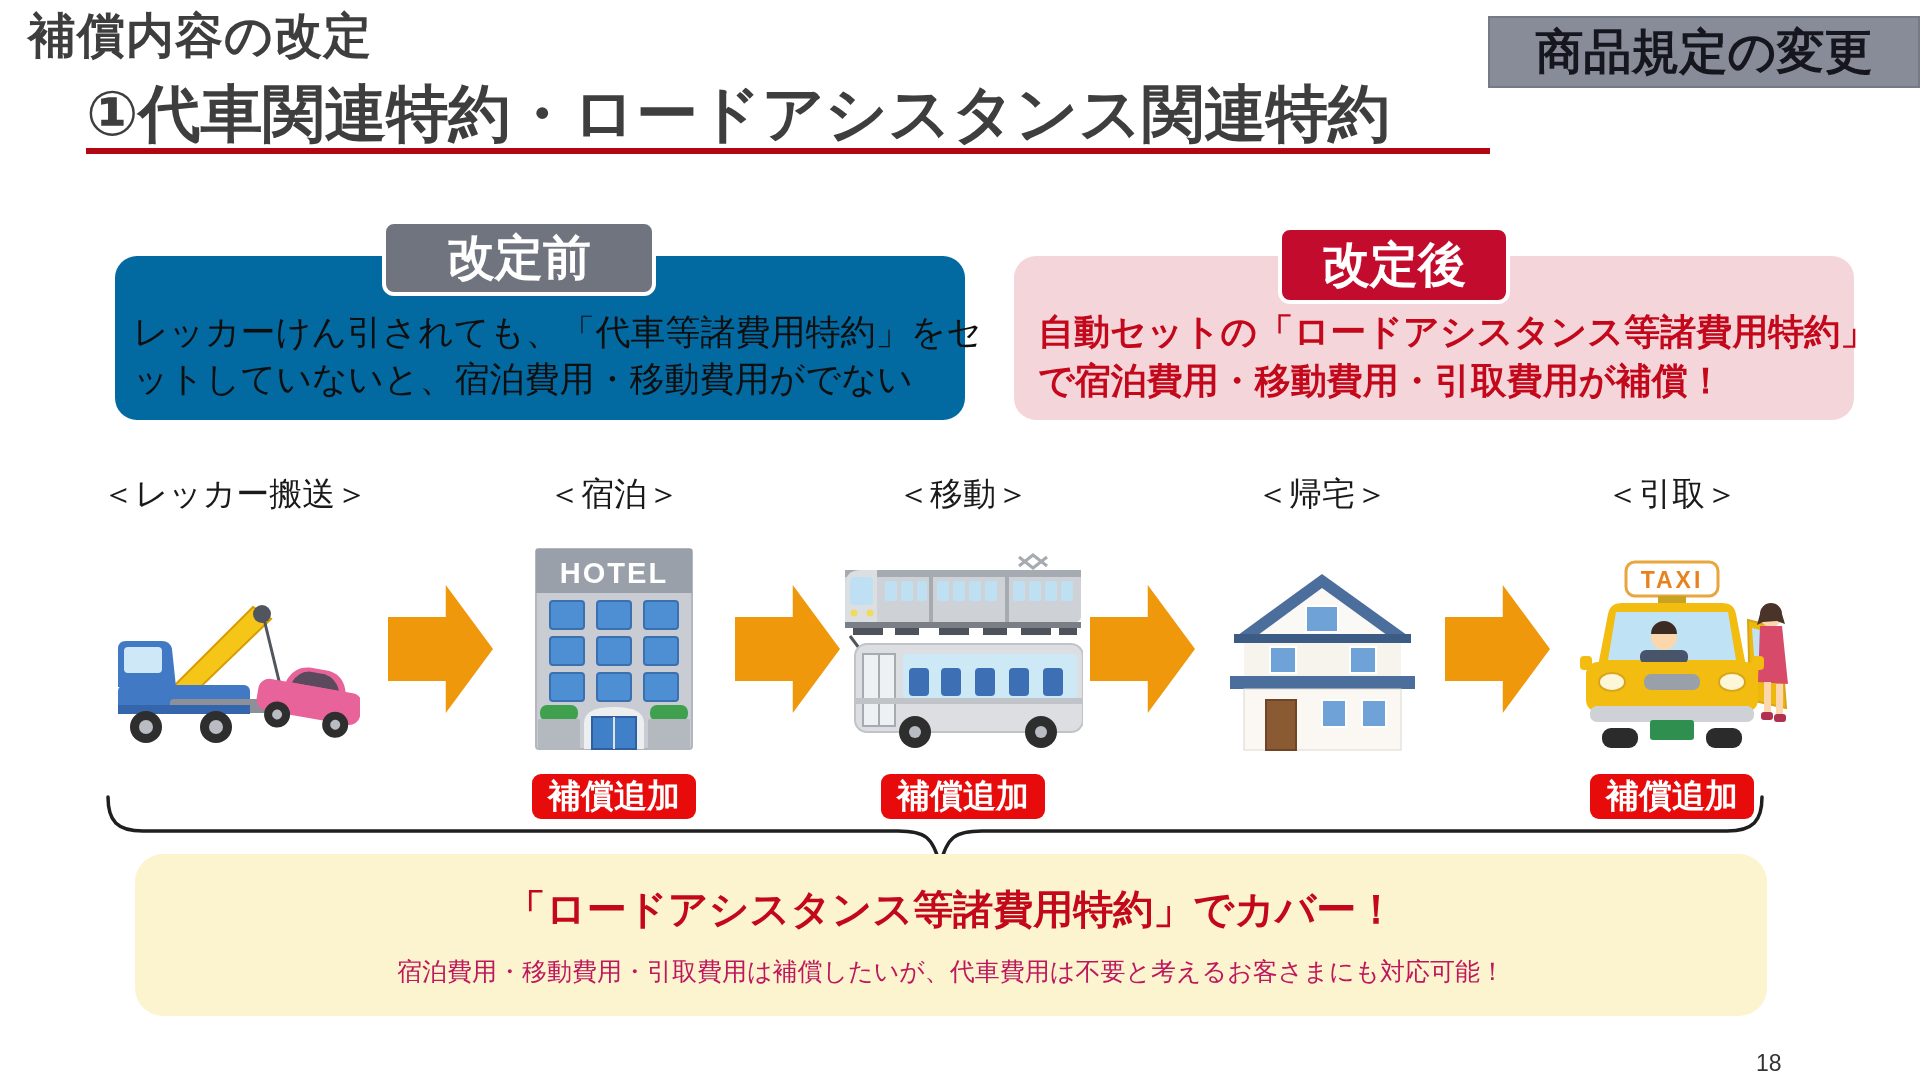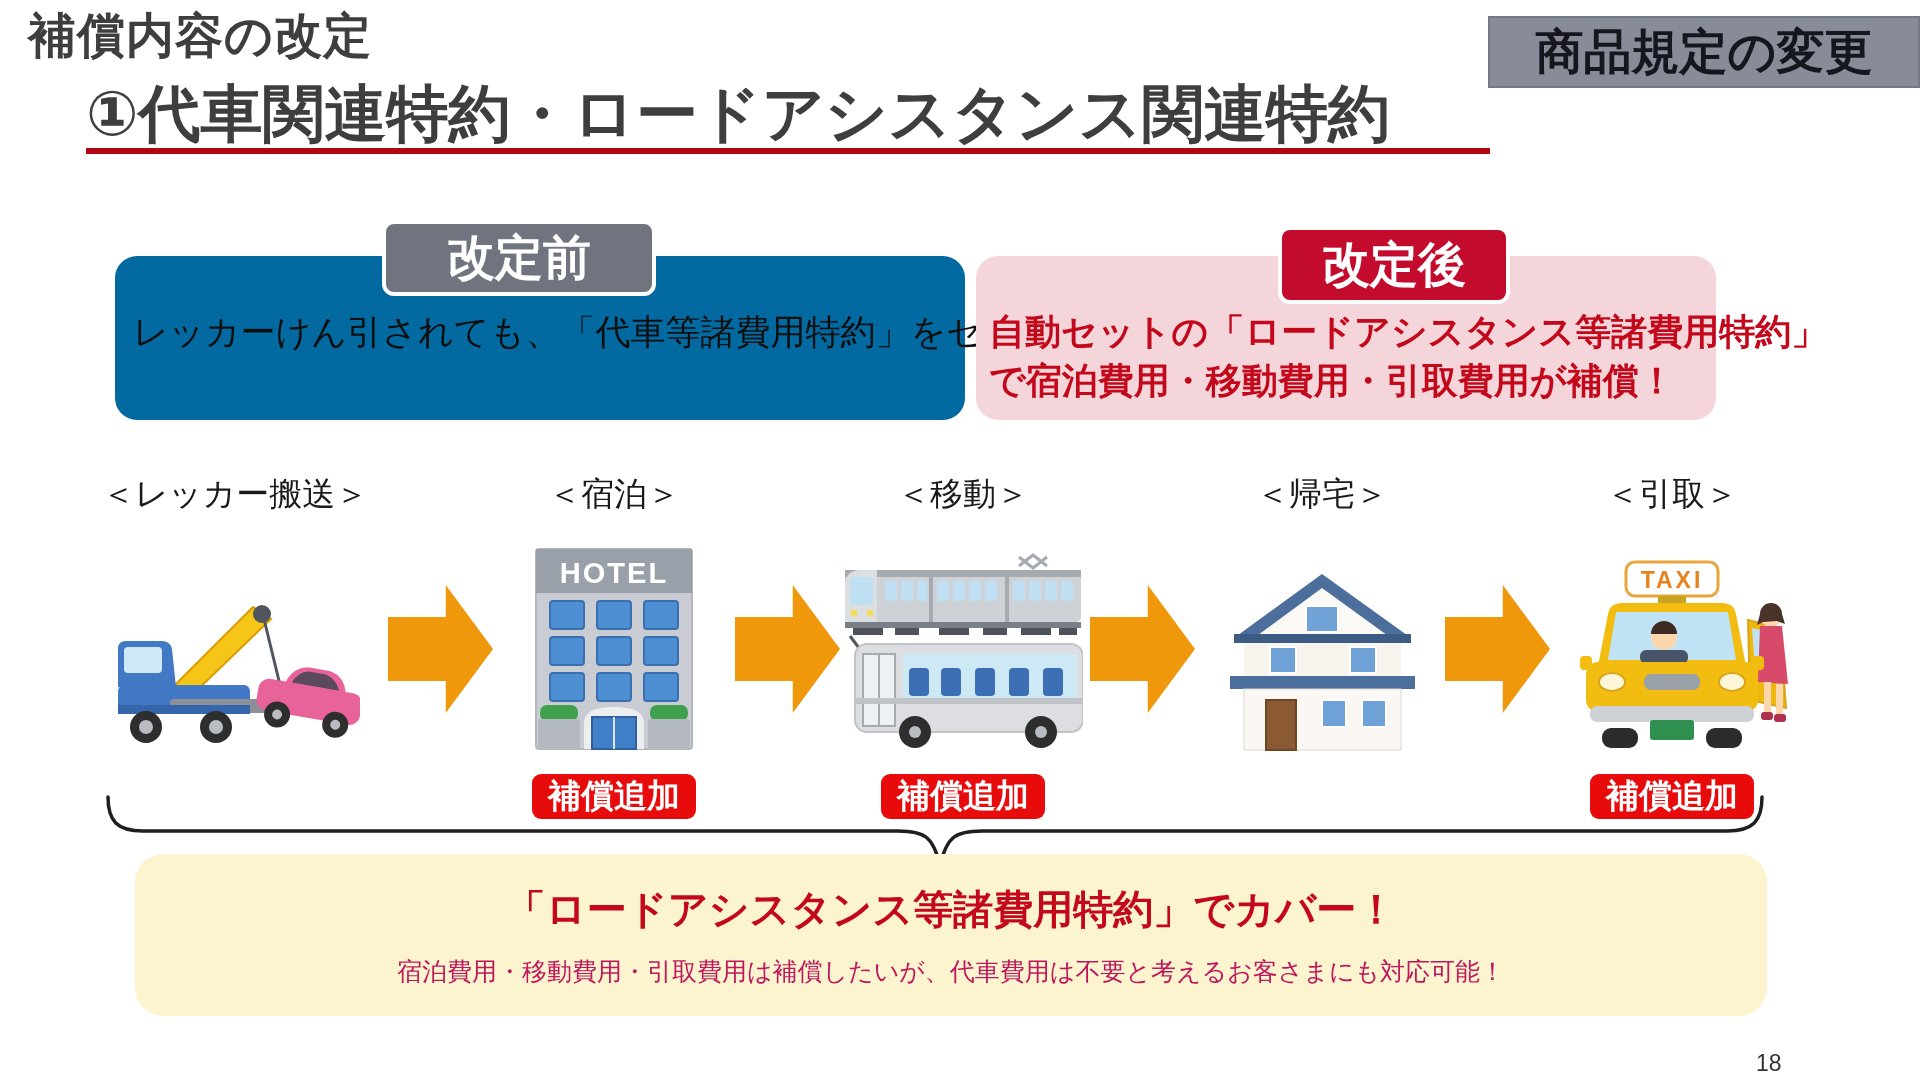--- a/index.html
+++ b/index.html
@@ -12,21 +12,21 @@
   .subtitle{position:absolute;left:86px;top:72px;font-size:62px;font-weight:bold;color:#3e3e3e;white-space:nowrap;}
   .title-underline{position:absolute;left:86px;top:148px;width:1404px;height:6px;background:#b20612;}
   .corner-badge{
     position:absolute;left:1488px;top:16px;width:432px;height:72px;box-sizing:border-box;
     background:#878c98;border:2px solid #757a87;color:#15161e;
     font-size:48px;font-weight:bold;display:flex;align-items:center;justify-content:center;white-space:nowrap;
   }
   
   .body-box{position:absolute;top:256px;height:164px;border-radius:22px;box-sizing:border-box;padding:52px 0 0 18px;}
   .gray-box{left:90px;width:850px;background:#0369a1;margin-left:25px;}
-  .pink-box{left:976px;width:740px;background:#f4d5d9;padding-left:13px;}
+  .pink-box{left:1014px;width:840px;background:#f4d5d9;padding-left:24px;}
   .box-line{font-size:35px;line-height:1.35;font-weight:500;color:#0f0f0f;white-space:nowrap;}
   .pink-box .box-line{font-size:36px;font-weight:bold;color:#c4081c;}
   .tab-label{
     position:absolute;box-sizing:border-box;border:4px solid #ffffff;border-radius:12px;
     color:#ffffff;font-weight:bold;display:flex;align-items:center;justify-content:center;white-space:nowrap;
   }
   .gray-label{left:382px;top:220px;width:274px;height:76px;background:#6f747f;font-size:48px;}
   .red-label{left:1278px;top:226px;width:232px;height:78px;background:#c30b2e;font-size:48px;}
   
   .flow-step{position:absolute;top:468px;width:260px;display:flex;flex-direction:column;align-items:center;}
@@ -55,20 +55,21 @@
 
 <div class="slide">
 
   <div class="title">補償内容の改定</div>
   <div class="subtitle">①代車関連特約・ロードアシスタンス関連特約</div>
   <div class="title-underline"></div>
   <div class="corner-badge">商品規定の変更</div>
 
   <div class="body-box gray-box">
     <div class="box-line">レッカーけん引されても、「代車等諸費用特約」をセ</div>
+    <div class="box-line">ットしていないと、宿泊費用・移動費用がでない</div>
   </div>
   <div class="tab-label gray-label">改定前</div>
 
   <div class="body-box pink-box">
     <div class="box-line">自動セットの「ロードアシスタンス等諸費用特約」</div>
     <div class="box-line">で宿泊費用・移動費用・引取費用が補償！</div>
   </div>
   <div class="tab-label red-label">改定後</div>
 
   <div class="flow-step" style="left:105px;">

